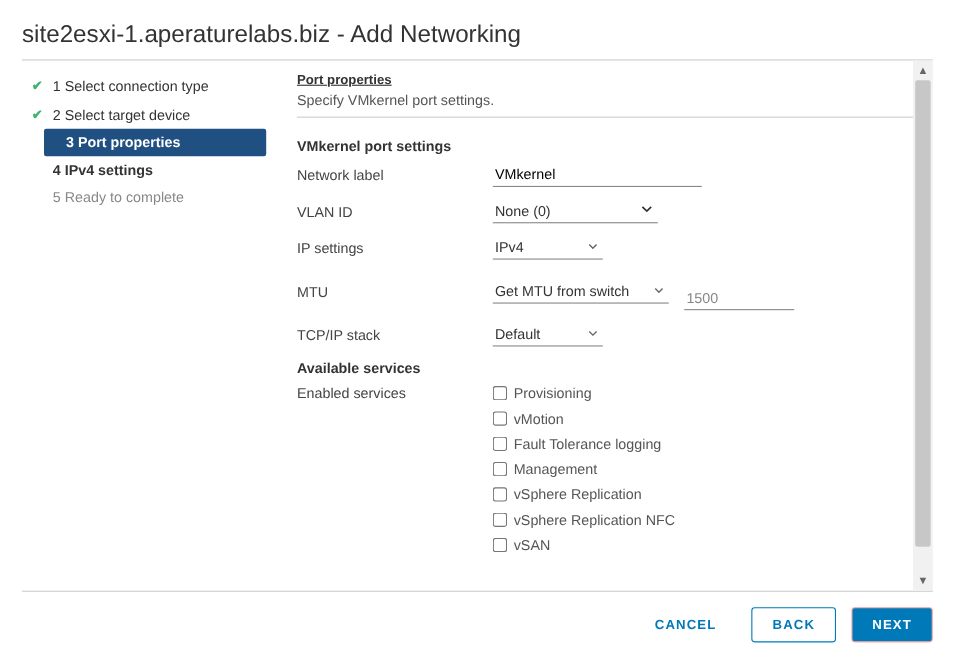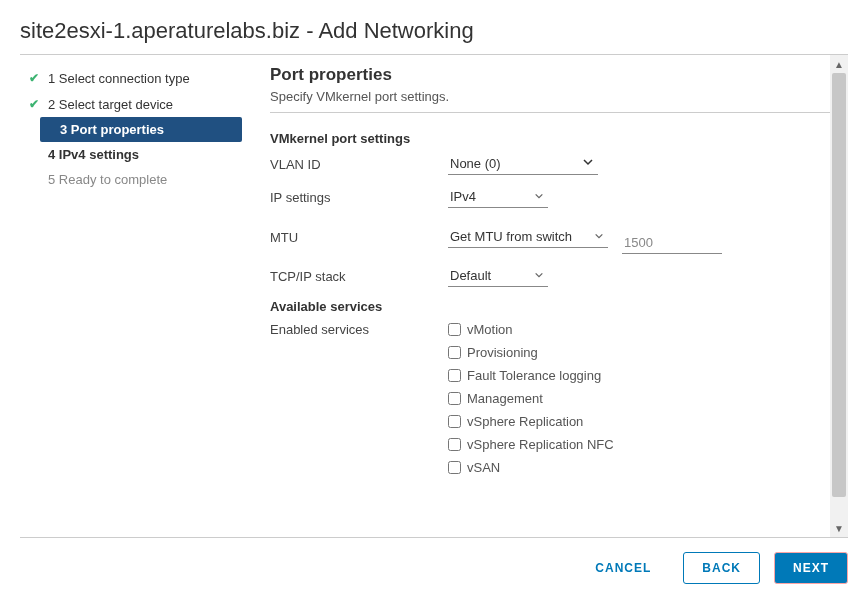--- a/index.html
+++ b/index.html
@@ -67,22 +67,23 @@
   .step.upcoming { padding-left: 28px; font-weight: 600;}
   .step.future { padding-left: 28px; }
   .content {
     flex: 1;
     padding: 10px 0 0 28px;
     overflow-y: auto;
     position: relative;
   }
   .section-title {
     font-weight: 700;
-    font-size: 17px;
+    font-size: 12px;
     margin-bottom: 4px;
+    text-decoration: underline;
   }
   .section-sub {
     color: #555;
     font-size: 13px;
     padding-bottom: 8px;
     border-bottom: 1px solid #ccc;
     margin-bottom: 18px;
   }
   .sub-header {
     font-weight: 700;
@@ -231,20 +232,24 @@
         <span>5 Ready to complete</span>
       </div>
     </div>
 
     <div class="content">
       <div class="section-title">Port properties</div>
       <div class="section-sub">Specify VMkernel port settings.</div>
 
       <div class="sub-header">VMkernel port settings</div>
 
+      <div class="form-row">
+        <div class="form-label">Network label</div>
+        <input class="text-input" value="VMkernel" style="">
+      </div>
 
       <div class="form-row">
         <div class="form-label">VLAN ID</div>
         <div class="select-wrap" style="min-width:150px">
           <span>None (0)</span>
           <span class="select-caret">
             <svg width="12" height="12" viewBox="0 0 12 12">
                 <path d="M2 4 L6 8 L10 4" stroke="#333" stroke-width="1.5" fill="none"></path>
               </svg>
           </span>
@@ -288,25 +293,25 @@
         </div>
       </div>
 
       <div class="sub-header">Available services</div>
 
       <div class="form-row" style="align-items:flex-start">
         <div class="form-label">Enabled services</div>
         <div>
           <div class="checkbox-row">
             <input type="checkbox" style="">
+            <label>Provisioning</label>
+          </div>
+          <div class="checkbox-row">
+            <input type="checkbox" style="">
             <label>vMotion</label>
-          </div>
-          <div class="checkbox-row">
-            <input type="checkbox" style="">
-            <label>Provisioning</label>
           </div>
           <div class="checkbox-row">
             <input type="checkbox" style="">
             <label>Fault Tolerance logging</label>
           </div>
           <div class="checkbox-row">
             <input type="checkbox" style="">
             <label>Management</label>
           </div>
           <div class="checkbox-row">

